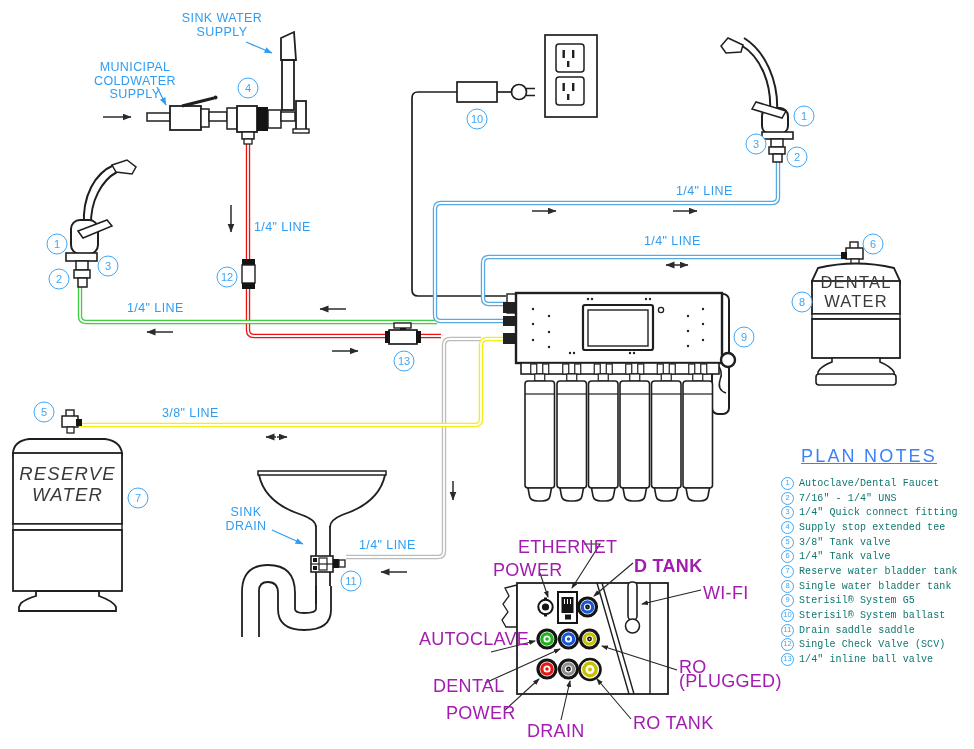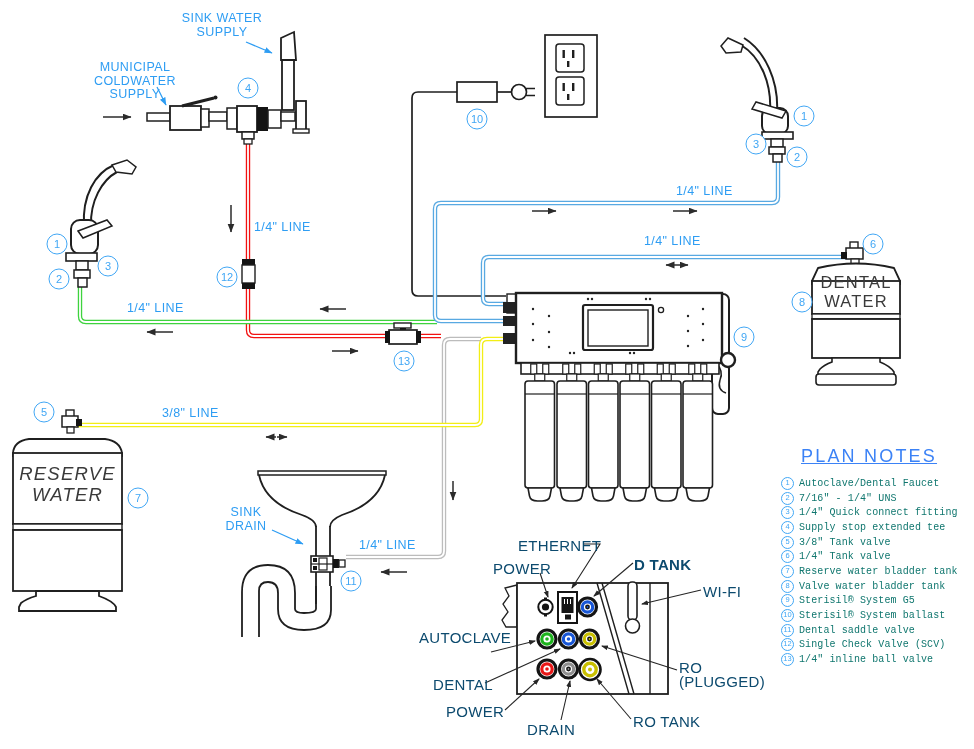--- a/index.html
+++ b/index.html
@@ -4,21 +4,21 @@
 <style>
   html,body{margin:0;padding:0;background:#fff;}
   .stage{position:relative;width:974px;height:749px;background:#fff;overflow:hidden;
          font-family:"Liberation Sans",sans-serif;border-radius:22px;}
   svg.art{position:absolute;left:0;top:0;}
   .tube{fill:none;stroke-width:4.4;}
   .core{fill:none;stroke:#fff;stroke-width:1.8;}
   .lbl{position:absolute;color:#2e9df3;font-size:12.5px;line-height:13.5px;
        letter-spacing:.4px;white-space:nowrap;}
   .lbl.center{text-align:center;white-space:normal;}
-  .blk{position:absolute;color:#0c4a6e;font-size:15px;letter-spacing:.3px;white-space:nowrap;}
+  .blk{position:absolute;color:#a21caf;font-size:18px;letter-spacing:.3px;white-space:nowrap;}
   .tanktext{position:absolute;text-align:center;color:#3a3a3a;letter-spacing:1.2px;}
   .callout{position:absolute;width:21px;height:21px;box-sizing:border-box;
            border:1.6px solid #41a7f5;border-radius:50%;background:#fff;
            color:#41a7f5;font-size:11px;line-height:18px;text-align:center;
            transform:translate(-50%,-50%);}
   .pn-title{position:absolute;left:801px;top:446px;color:#3b82f6;font-size:18px;
             letter-spacing:2.2px;text-decoration:underline;}
   .pn-list{position:absolute;left:781px;top:476px;width:192px;}
   .note{display:flex;align-items:center;height:14.7px;gap:5px;}
   .ncirc{flex:0 0 13px;width:13px;height:13px;box-sizing:border-box;border:1.2px solid #41a7f5;
@@ -402,33 +402,33 @@
   <div class="note">
         <span class="ncirc">6</span>
         <span class="ntext">1/4" Tank valve</span>
       </div>
   <div class="note">
         <span class="ncirc">7</span>
         <span class="ntext">Reserve water bladder tank</span>
       </div>
   <div class="note">
         <span class="ncirc">8</span>
-        <span class="ntext">Valve water bladder tank</span>
+        <span class="ntext">Single water bladder tank</span>
       </div>
   <div class="note">
         <span class="ncirc">9</span>
         <span class="ntext">Sterisil® System G5</span>
       </div>
   <div class="note">
         <span class="ncirc">10</span>
         <span class="ntext">Sterisil® System ballast</span>
       </div>
   <div class="note">
         <span class="ncirc">11</span>
-        <span class="ntext">Dental saddle valve</span>
+        <span class="ntext">Drain saddle saddle</span>
       </div>
   <div class="note">
         <span class="ncirc">12</span>
         <span class="ntext">Single Check Valve (SCV)</span>
       </div>
   <div class="note">
         <span class="ncirc">13</span>
         <span class="ntext">1/4" inline ball valve</span>
       </div>
 </div>

